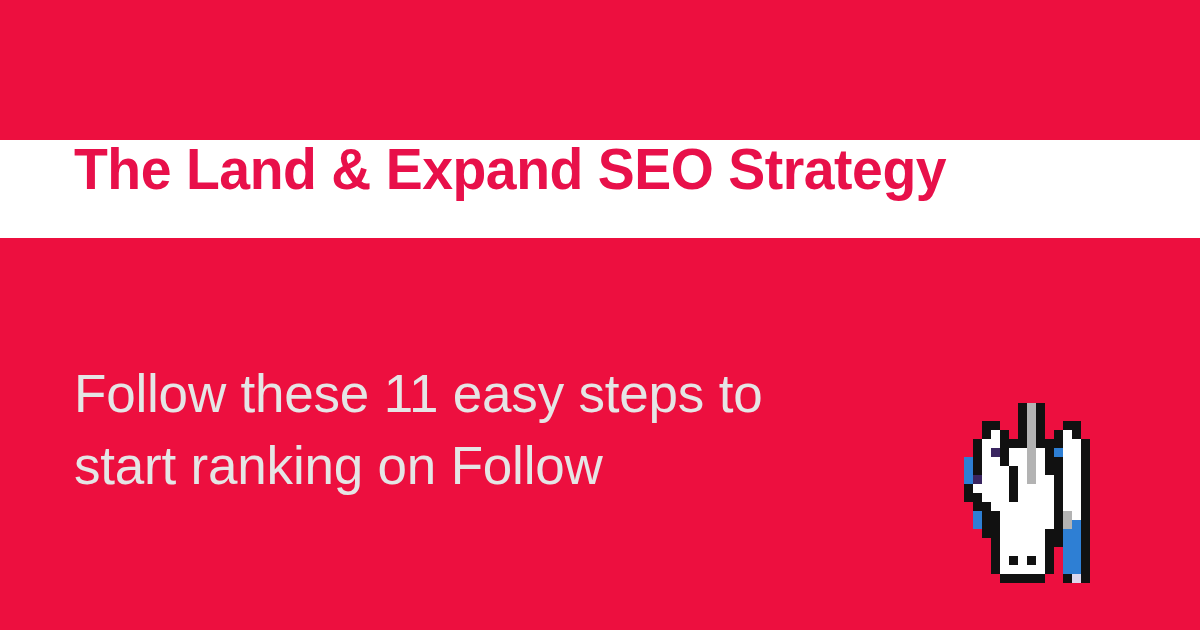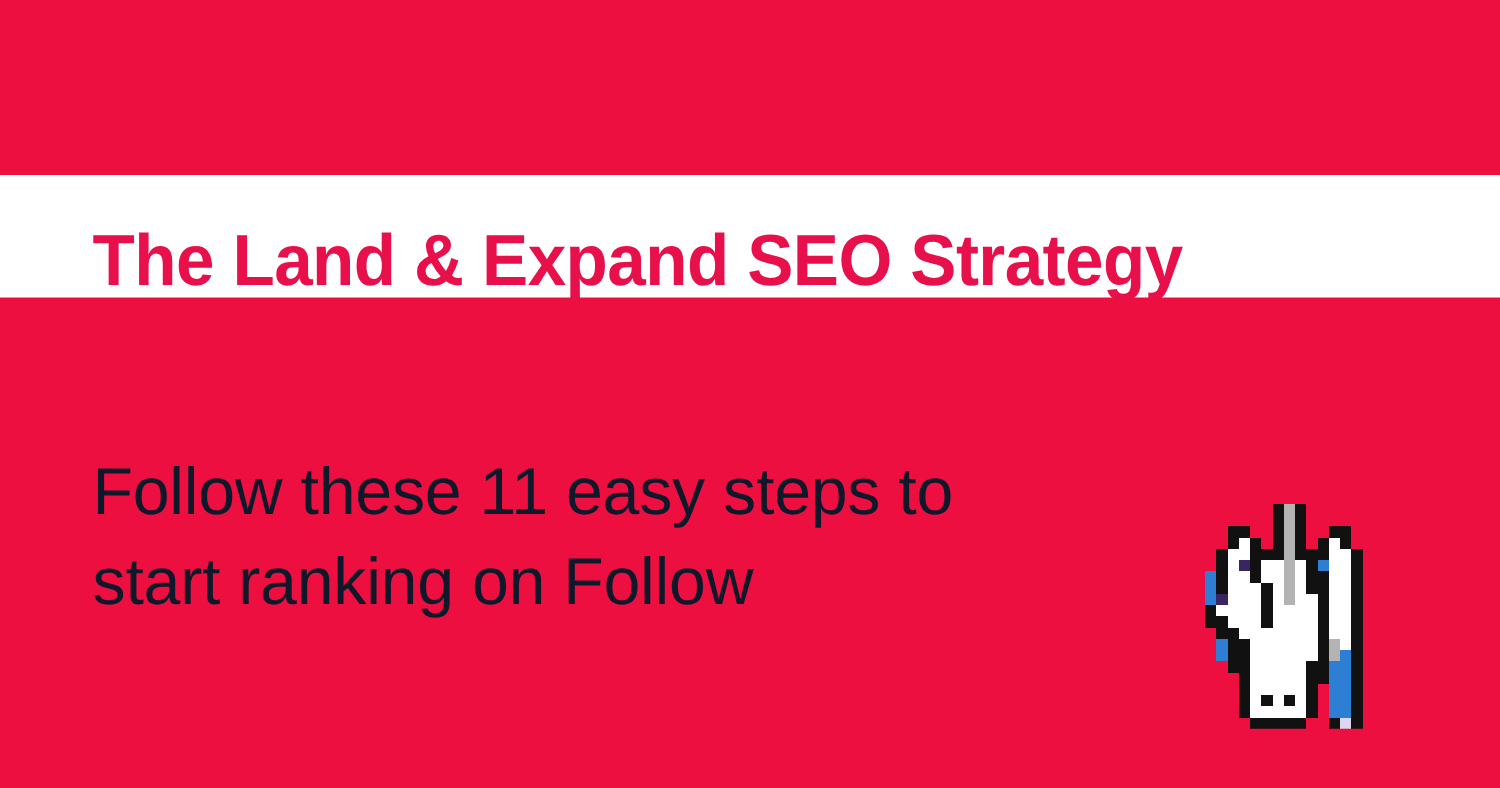--- a/index.html
+++ b/index.html
@@ -24,21 +24,21 @@
 
   
   .title-band {
     position: absolute;
     left: 0;
     top: 140px;
     width: 1200px;
     height: 98px;
     background: #FFFFFF;
     display: flex;
-    align-items: flex-end;
+    align-items: flex-start;
   }
 
   .title-text {
     margin-left: 74px;
     color: #E8104A;
     font-family: "Liberation Sans Narrow", "Liberation Sans", sans-serif;
     font-size: 58px;
     font-weight: 700;
     line-height: 1;
     letter-spacing: -0.5px;
@@ -46,21 +46,21 @@
     transform-origin: left center;
     white-space: nowrap;
   }
 
   
   .subtitle {
     position: absolute;
     left: 74px;
     top: 358px;
     width: 640px;
-    color: #0f172a;
+    color: #e5e5e5;
     font-family: "Liberation Sans", sans-serif;
     font-size: 53px;
     font-weight: 400;
     line-height: 72px;
     letter-spacing: -0.2px;
   }
   .subtitle .sub-line {
     display: block;
     white-space: nowrap;
   }

